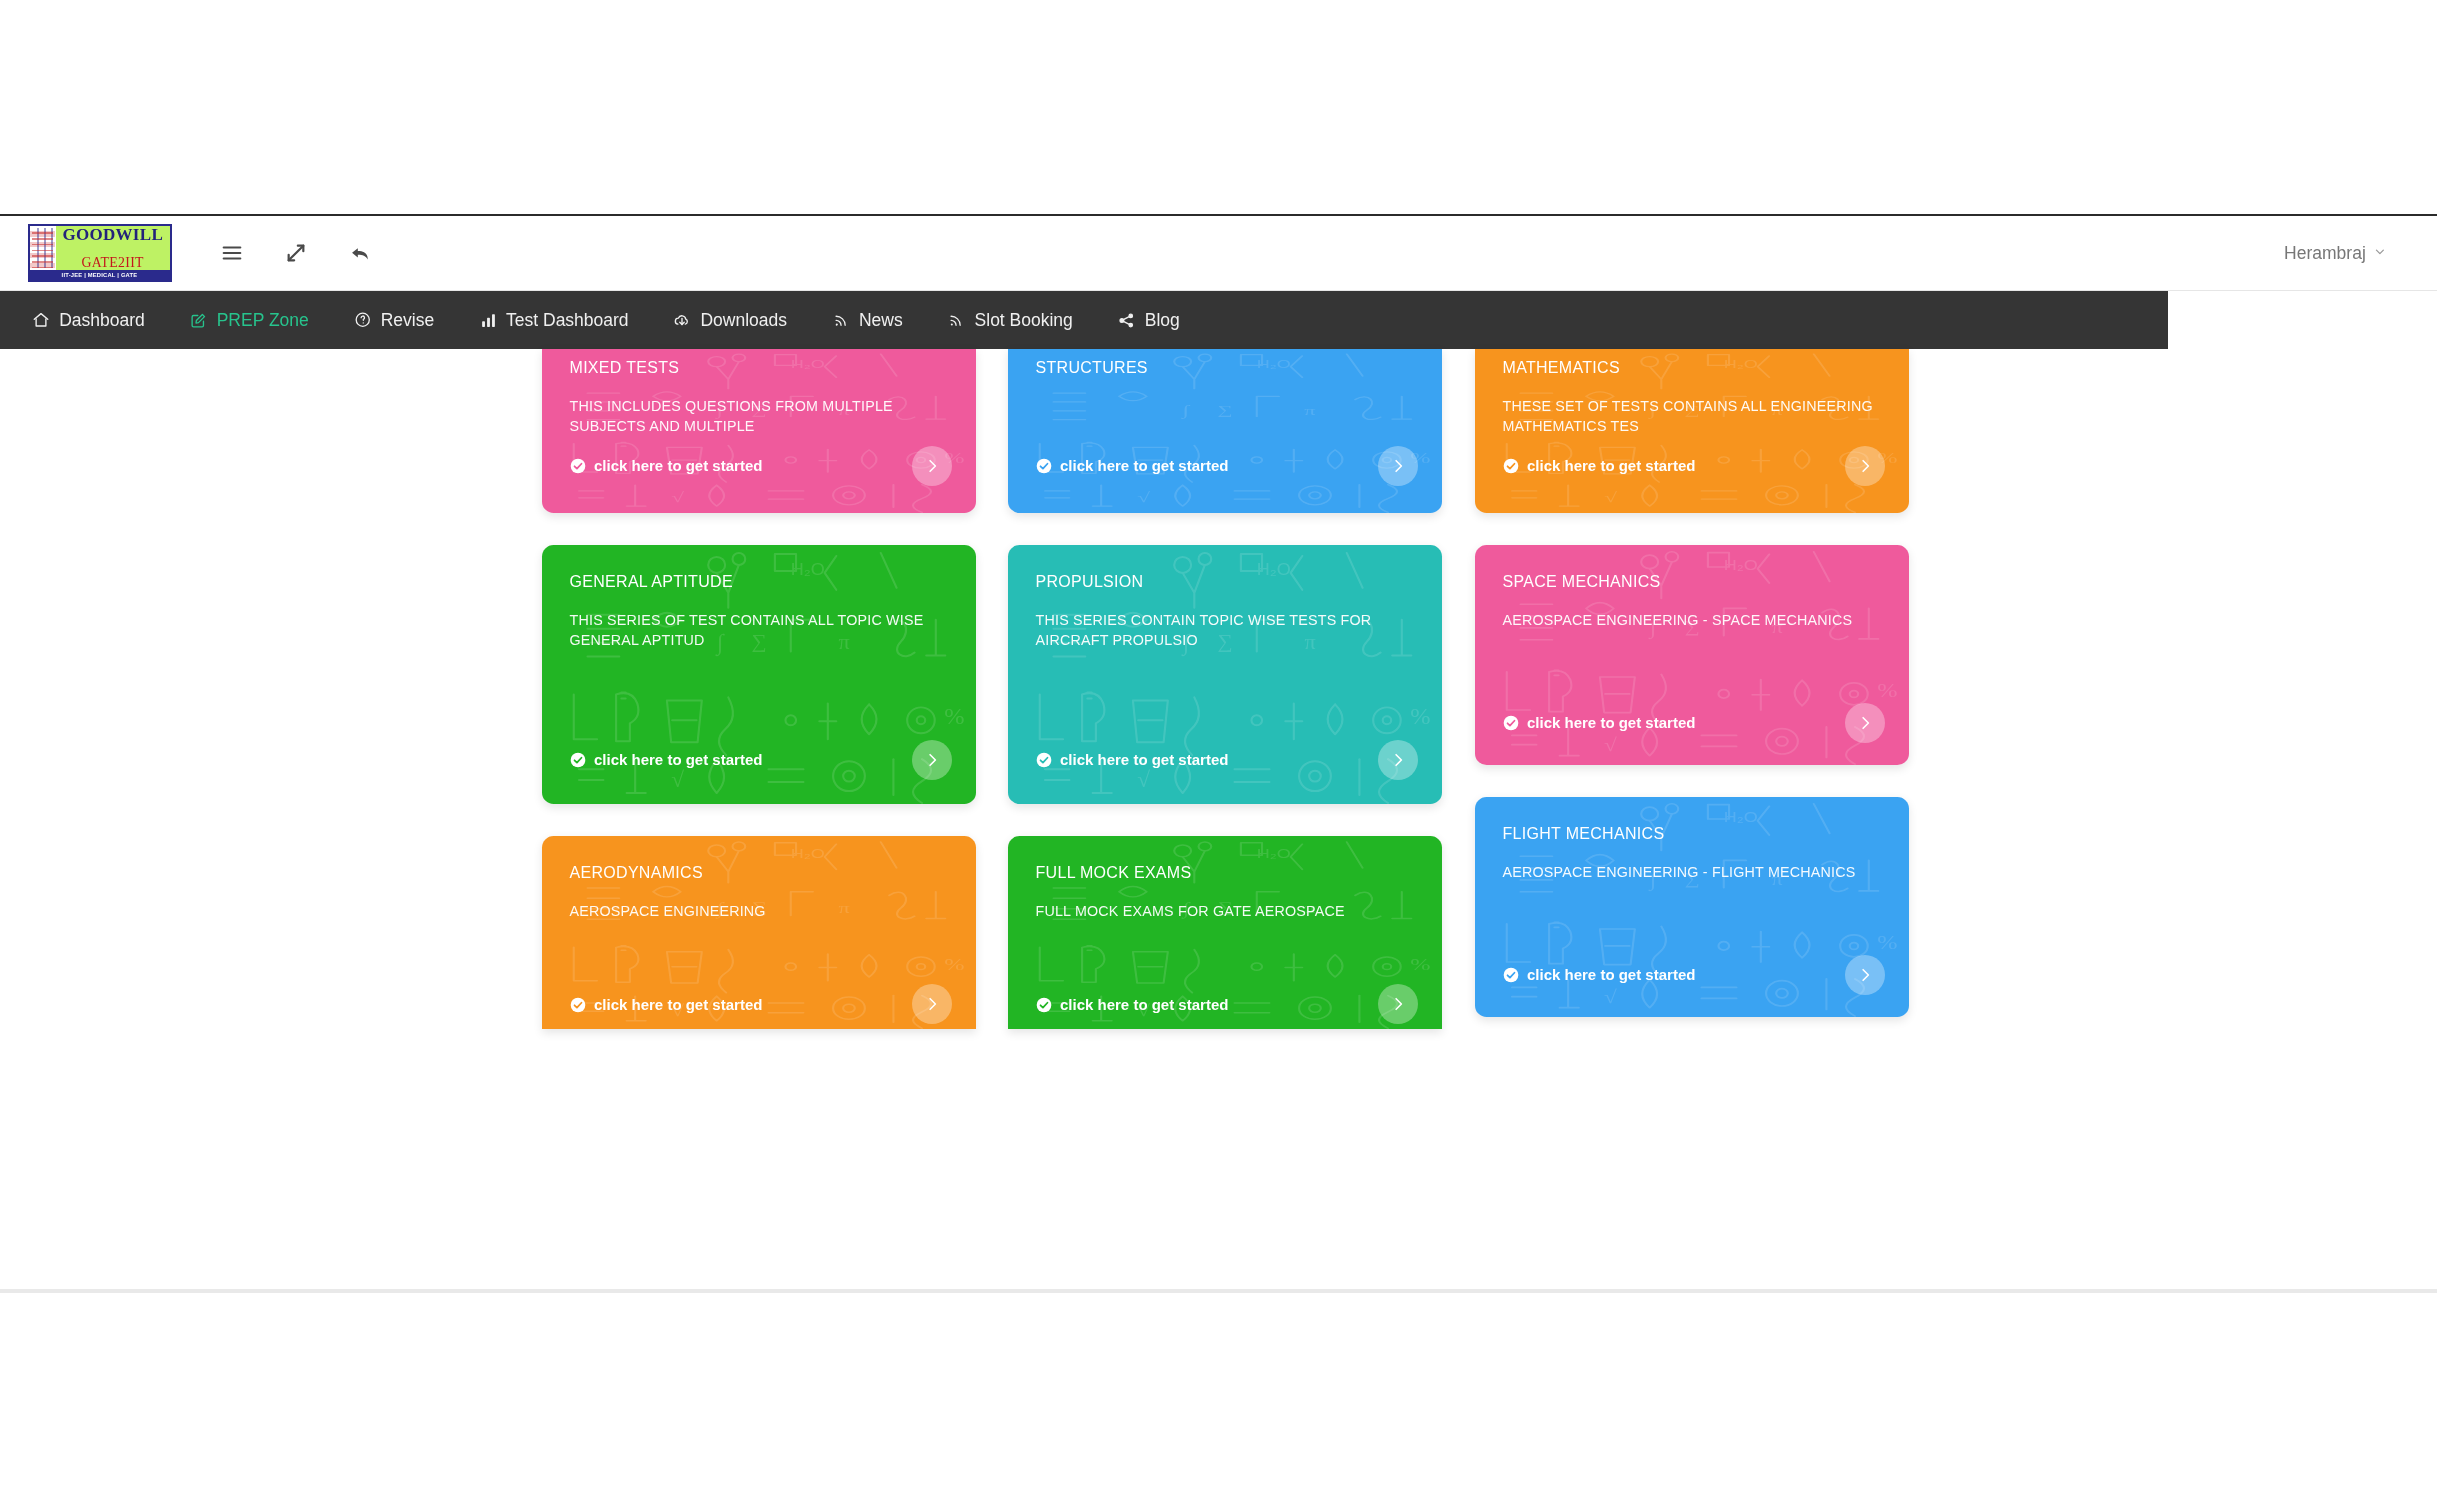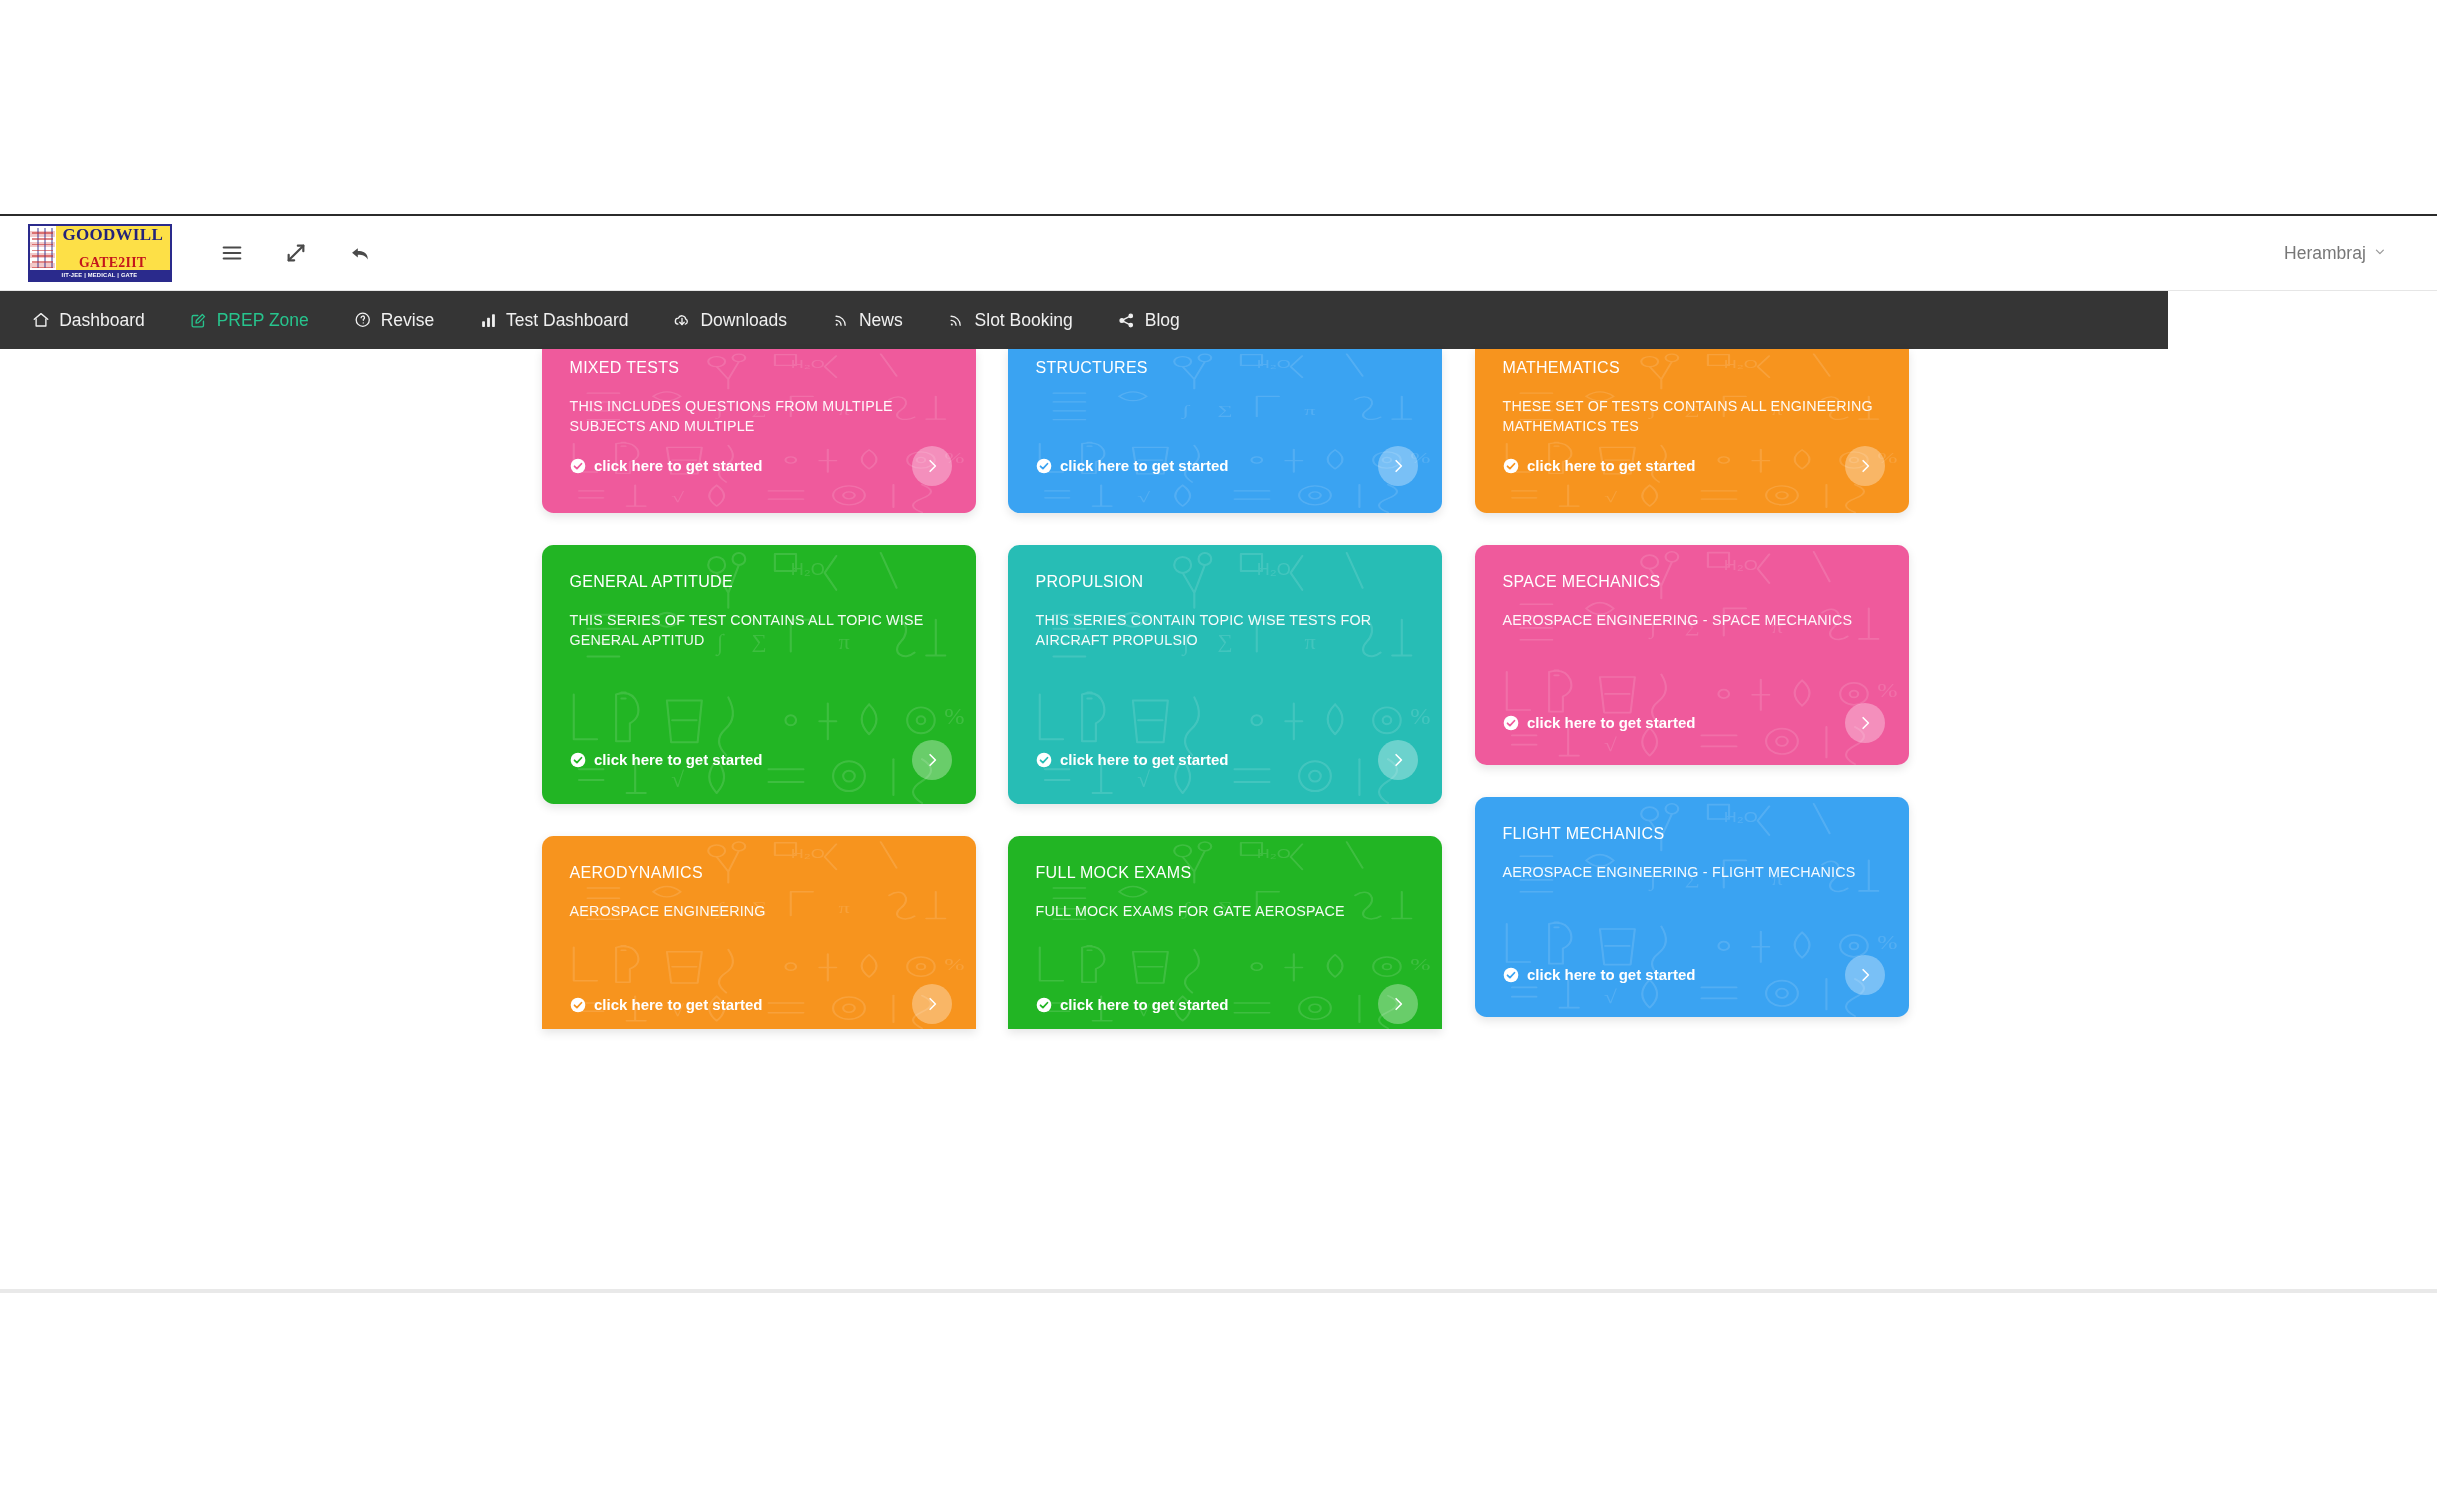--- a/index.html
+++ b/index.html
@@ -43,21 +43,21 @@
     border-bottom: 0.5px solid #e6e6e6;
     display: flex;
     align-items: center;
   }
 
   #logo {
     margin-left: 27.5px;
     width: 144px;
     height: 58px;
     border: 2.1px solid #2a2a8c;
-    background: #fde047;
+    background: #bef264;
     display: flex;
     flex-direction: column;
     box-sizing: border-box;
     overflow: hidden;
   }
   .logo-main {
     flex: 1;
     display: flex;
     align-items: stretch;
   }
@@ -87,21 +87,21 @@
   }
   .logo-goodwill {
     font-family: "Liberation Serif", serif;
     font-weight: bold;
     font-size: 17px;
     letter-spacing: 0.3px;
     color: #23237a;
   }
   .logo-gate2iit {
     font-family: "Liberation Serif", serif;
-    font-weight: bold;
+    font-weight: normal;
     font-size: 13.8px;
     letter-spacing: 0.3px;
     color: #c4161c;
     margin-top: 13px;
   }
   .logo-strip {
     height: 11.6px;
     background: #2a2a8c;
     color: #ffffff;
     font-size: 5.8px;

